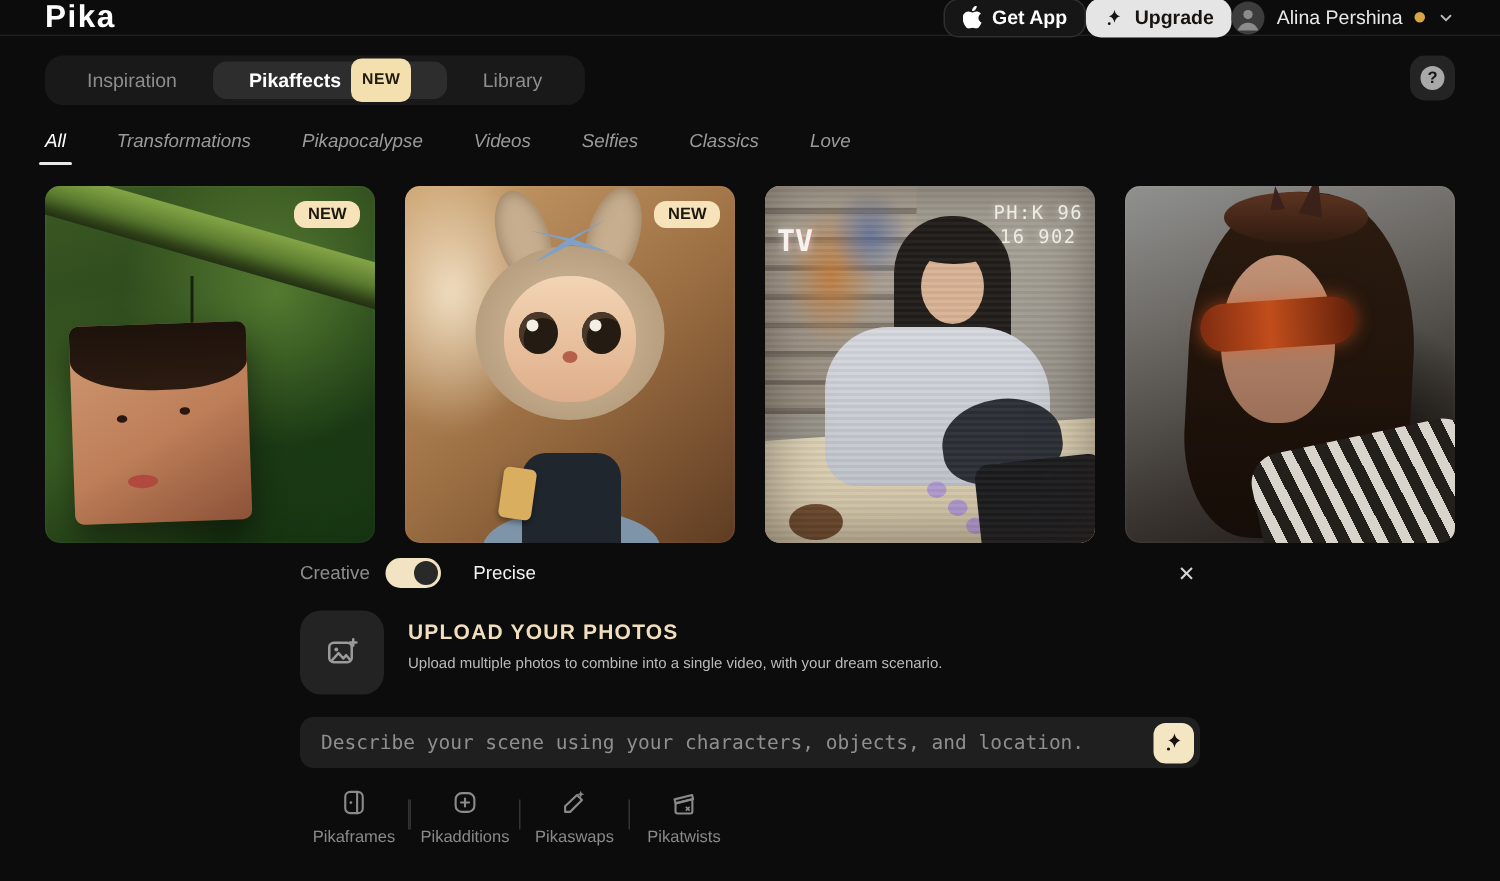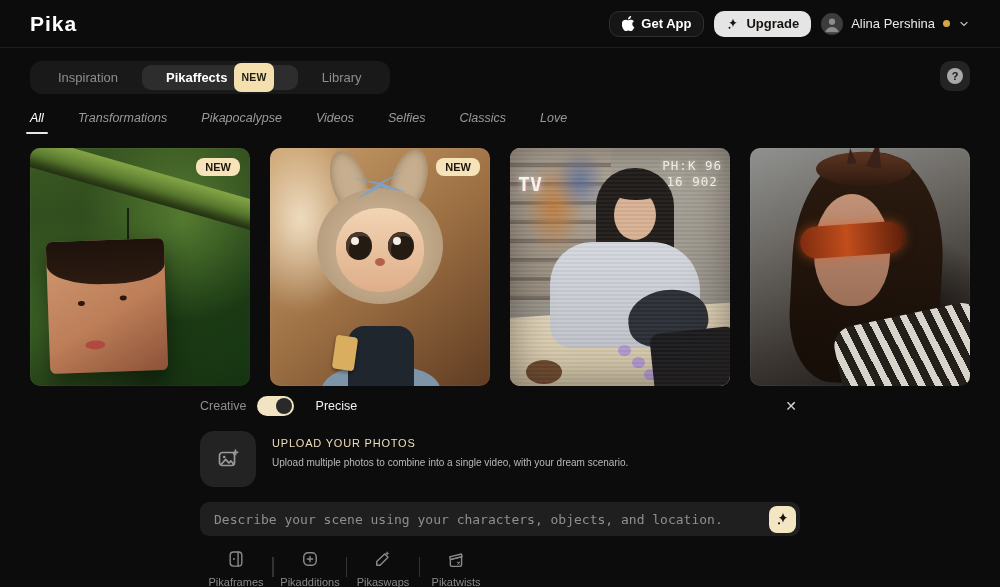--- a/index.html
+++ b/index.html
@@ -7,26 +7,26 @@
   body {
     background:#0c0c0c;
     font-family:"Liberation Sans", sans-serif;
     color:#ededed;
     position:relative;
   }
   svg { display:block; }
 
   
   .header {
-    height:48px; padding:0 30px;
+    height:24px; padding:0 30px;
     display:flex; align-items:center; justify-content:space-between;
     border-bottom:1px solid rgba(255,255,255,.08);
   }
   .logo { font-size:21px; font-weight:700; letter-spacing:1px; color:#fff; }
-  .header-right { display:flex; align-items:center; gap:10px; }
+  .header-right { display:flex; align-items:center; }
   .btn-getapp {
     display:flex; align-items:center; gap:6px; height:26px; padding:0 12px;
     background:#161616; border:1px solid #2f2f2f; border-radius:10px;
     color:#fff; font-size:13px; font-weight:700; cursor:pointer;
   }
   .btn-upgrade {
     display:flex; align-items:center; gap:6px; height:26px; padding:0 12px;
     background:#e5e5e5; border-radius:10px; color:#161310;
     font-size:13px; font-weight:700; cursor:pointer;
   }
@@ -173,21 +173,21 @@
   .mode-left { color:#8d8d8d; font-size:12.5px; }
   .mode-right { color:#f2f2f2; font-size:12.5px;padding-left:12px; }
   .switch { width:37px; height:20px; background:#f2e3c3; border-radius:10px; position:relative; cursor:pointer; }
   .knob { position:absolute; right:2px; top:2px; width:16px; height:16px; background:#292929; border-radius:50%; }
   .close-x { position:absolute; right:0; top:1px; color:#d5d5d5; font-size:14px; cursor:pointer;
     width:18px; text-align:center; line-height:18px; }
 
   .upload-row { display:flex; gap:16px; margin-top:15px; align-items:flex-start; }
   .upload-btn { width:56px; height:56px; background:#232323; border-radius:14px;
     display:grid; place-items:center; cursor:pointer; flex:0 0 auto; }
-  .upload-title { color:#f0debc; font-size:11px; font-weight:400; letter-spacing:.8px; margin-top:6px; }
+  .upload-title { color:#f0debc; font-size:14px; font-weight:700; letter-spacing:.8px; margin-top:6px; }
   .upload-desc { color:#b9b9b9; font-size:10px; line-height:1.45; margin-top:7px; max-width:390px; }
 
   .prompt-row { margin-top:15px; height:34px; background:#1f1f1f; border-radius:9px;
     display:flex; align-items:center; padding:0 4px 0 14px; }
   .prompt-input { flex:1; background:transparent; border:none; outline:none;
     font-family:"DejaVu Sans Mono",monospace; font-size:13px; color:#e8e8e8; }
   .prompt-input::placeholder { color:#8f8f8f; }
   .prompt-send { width:27px; height:27px; background:#f4e5c3; border-radius:8px;
     display:grid; place-items:center; cursor:pointer; }
 

